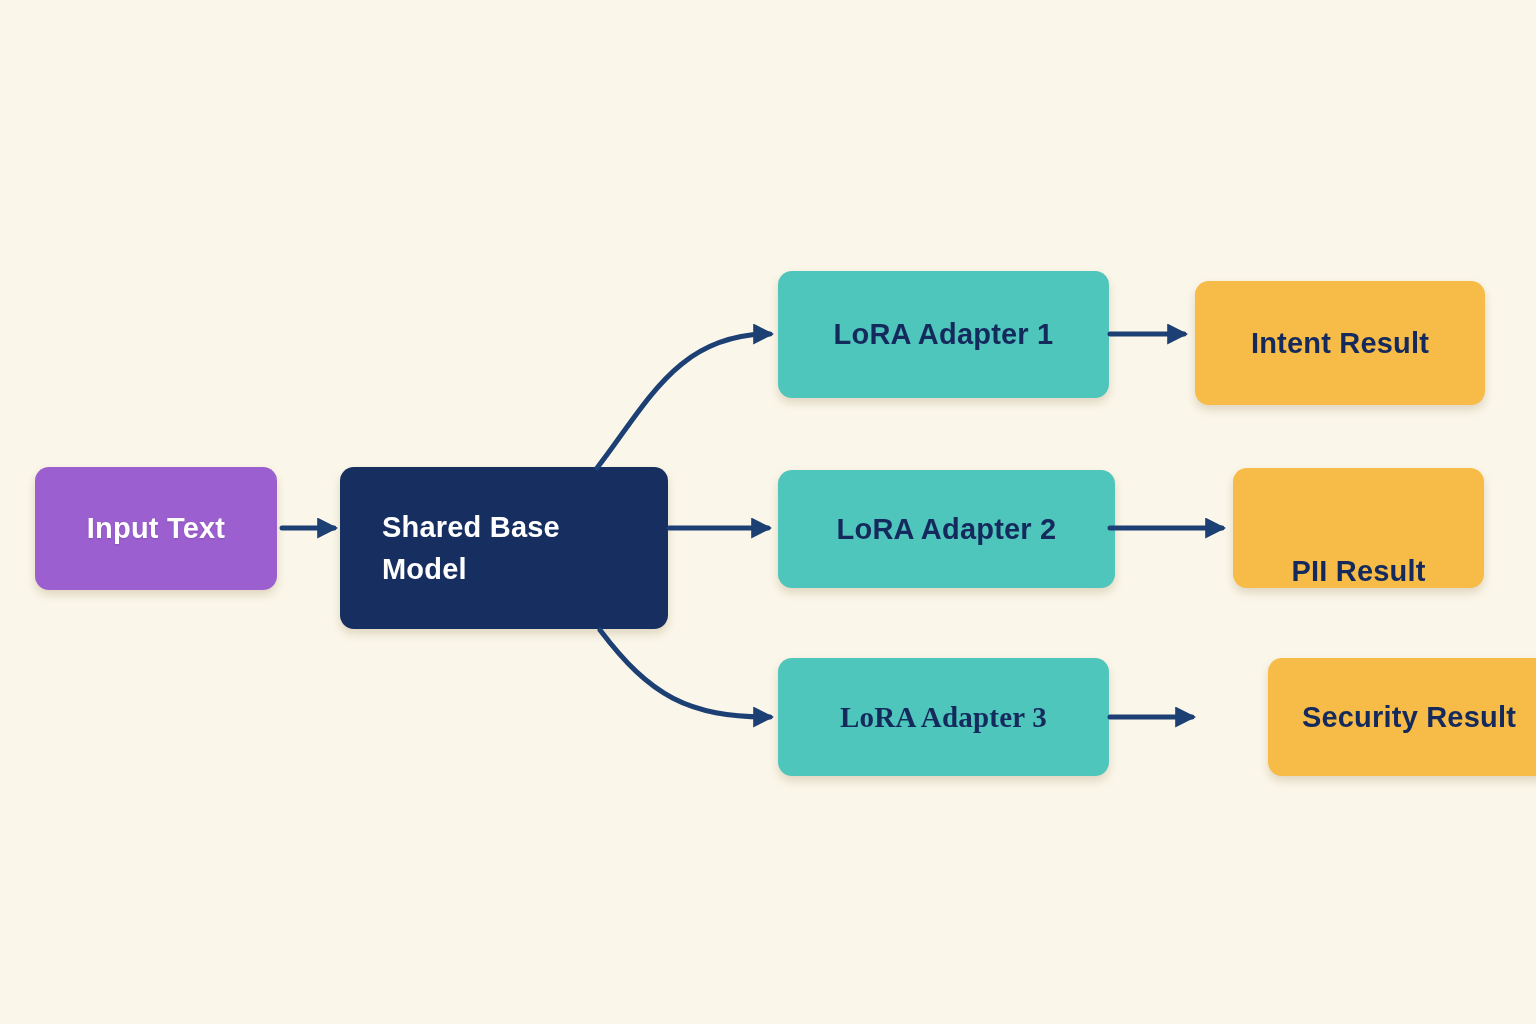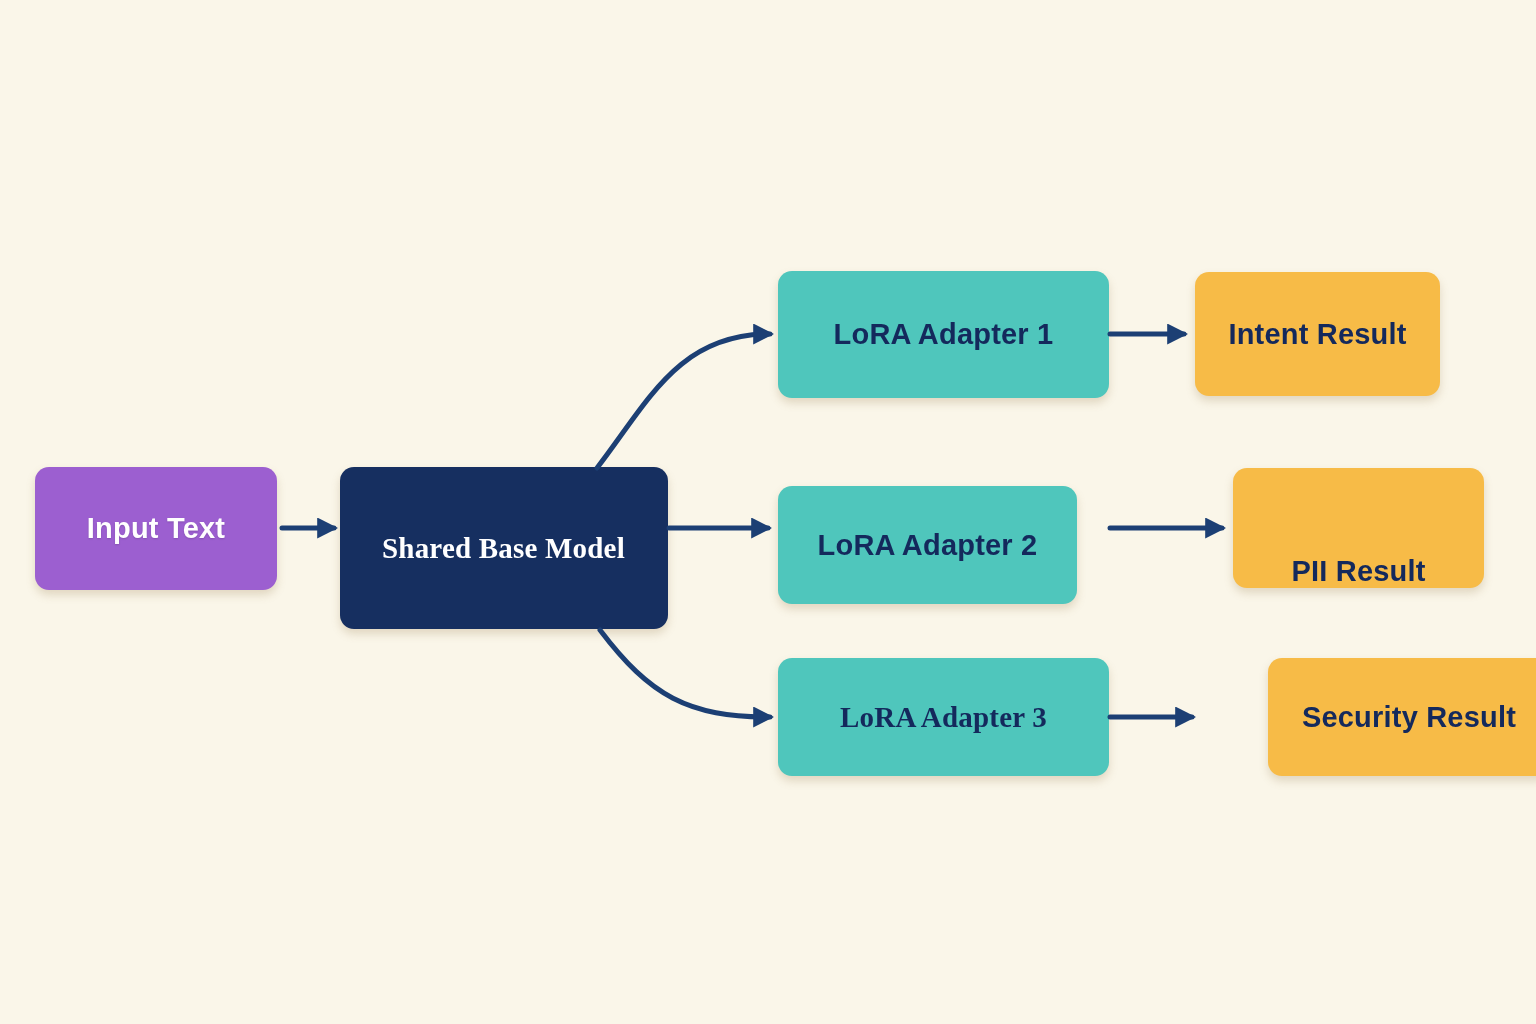--- a/index.html
+++ b/index.html
@@ -29,27 +29,27 @@
     align-items:center;
     justify-content:center;
     border-radius:14px;
     font-size:29px;
     font-weight:700;
     letter-spacing:.2px;
     box-shadow:0 5px 9px rgba(150,125,75,.25);
     text-align:center;
   }
   .n-input{left:35px;top:467px;width:242px;height:123px;background:var(--purple);color:var(--text-light);text-shadow:0 1px 2px rgba(0,0,0,.15);}
-  .n-base{left:340px;top:467px;width:328px;height:162px;background:var(--navy);color:var(--text-light);justify-content:flex-start;text-align:left;padding:0 34px 0 42px;line-height:1.45;font-family:Liberation Serif, serif;}
+  .n-base{left:340px;top:467px;width:328px;height:162px;background:var(--navy);color:var(--text-light);justify-content:flex-start;text-align:left;padding:0 34px 0 42px;line-height:1.45;}
   .n-adapter{background:var(--teal);color:var(--text-dark);}
   .n-a1{left:778px;top:271px;width:331px;height:127px;}
-  .n-a2{left:778px;top:486px;width:299px;height:118px;}
+  .n-a2{left:778px;top:470px;width:337px;height:118px;}
   .n-a3{left:778px;top:658px;width:331px;height:118px;font-family:Liberation Serif, serif;}
   .n-result{background:var(--yellow);color:var(--text-dark);}
-  .n-intent{left:1195px;top:272px;width:245px;height:124px;}
+  .n-intent{left:1195px;top:281px;width:290px;height:124px;}
   .n-pii{left:1233px;top:468px;width:251px;height:120px;align-items:flex-end;}
   .n-security{left:1268px;top:658px;width:282px;height:118px;}
   svg.edges{
     position:absolute;inset:0;
     width:1536px;height:1024px;
     pointer-events:none;
   }
   svg.edges path{
     fill:none;
     stroke:var(--arrow);

